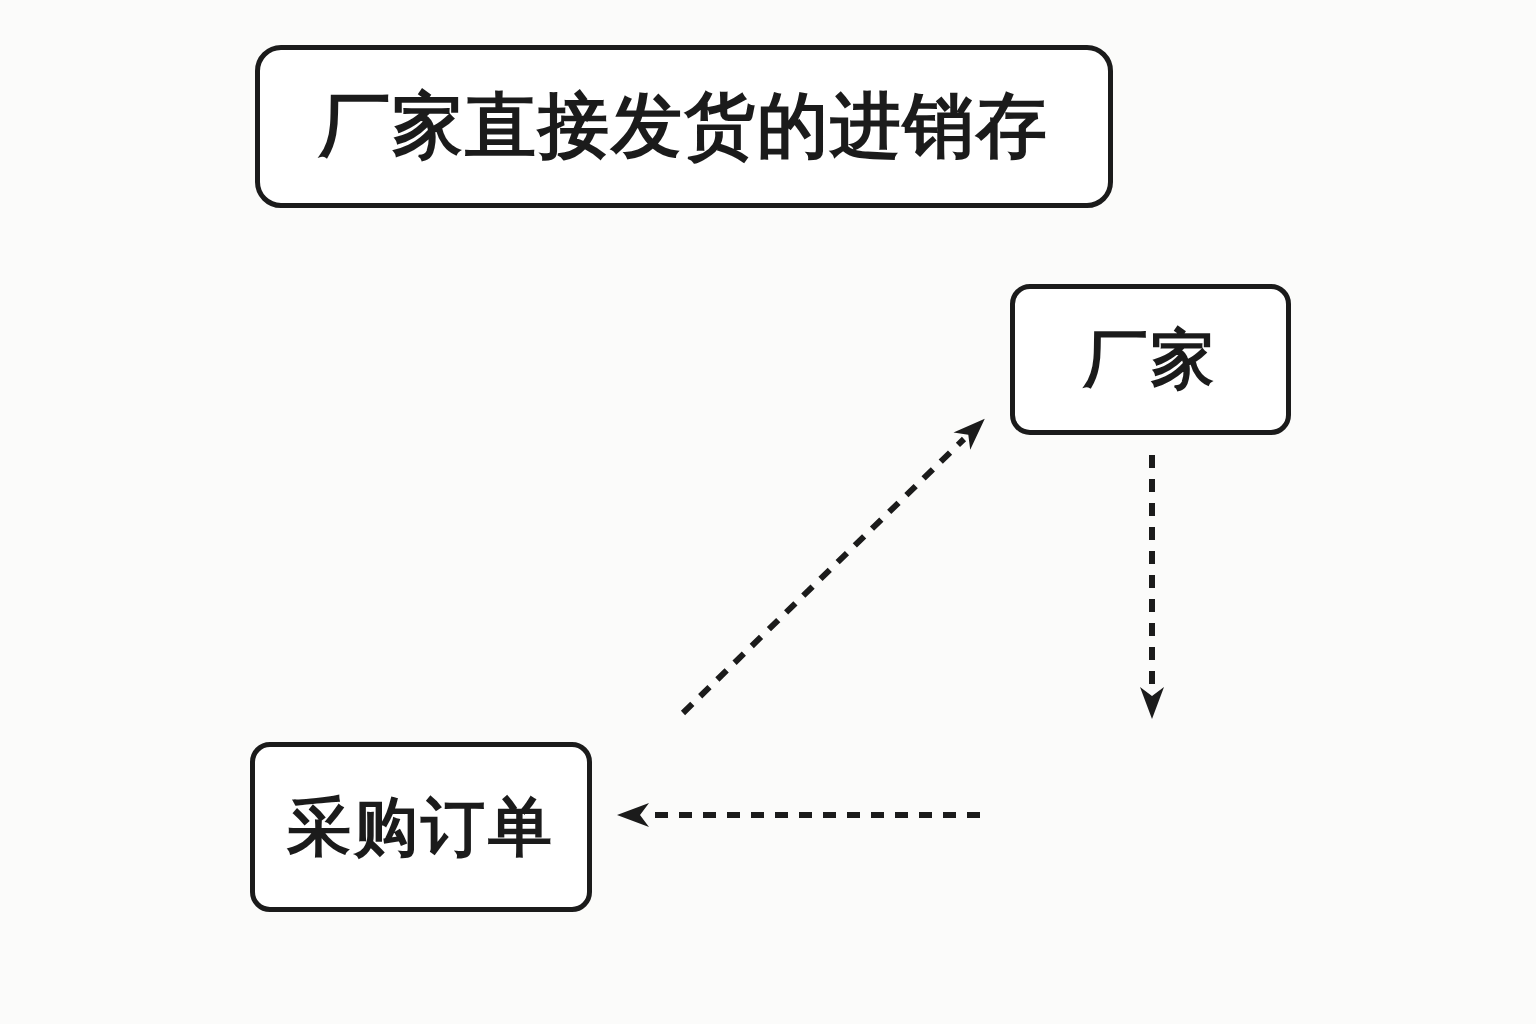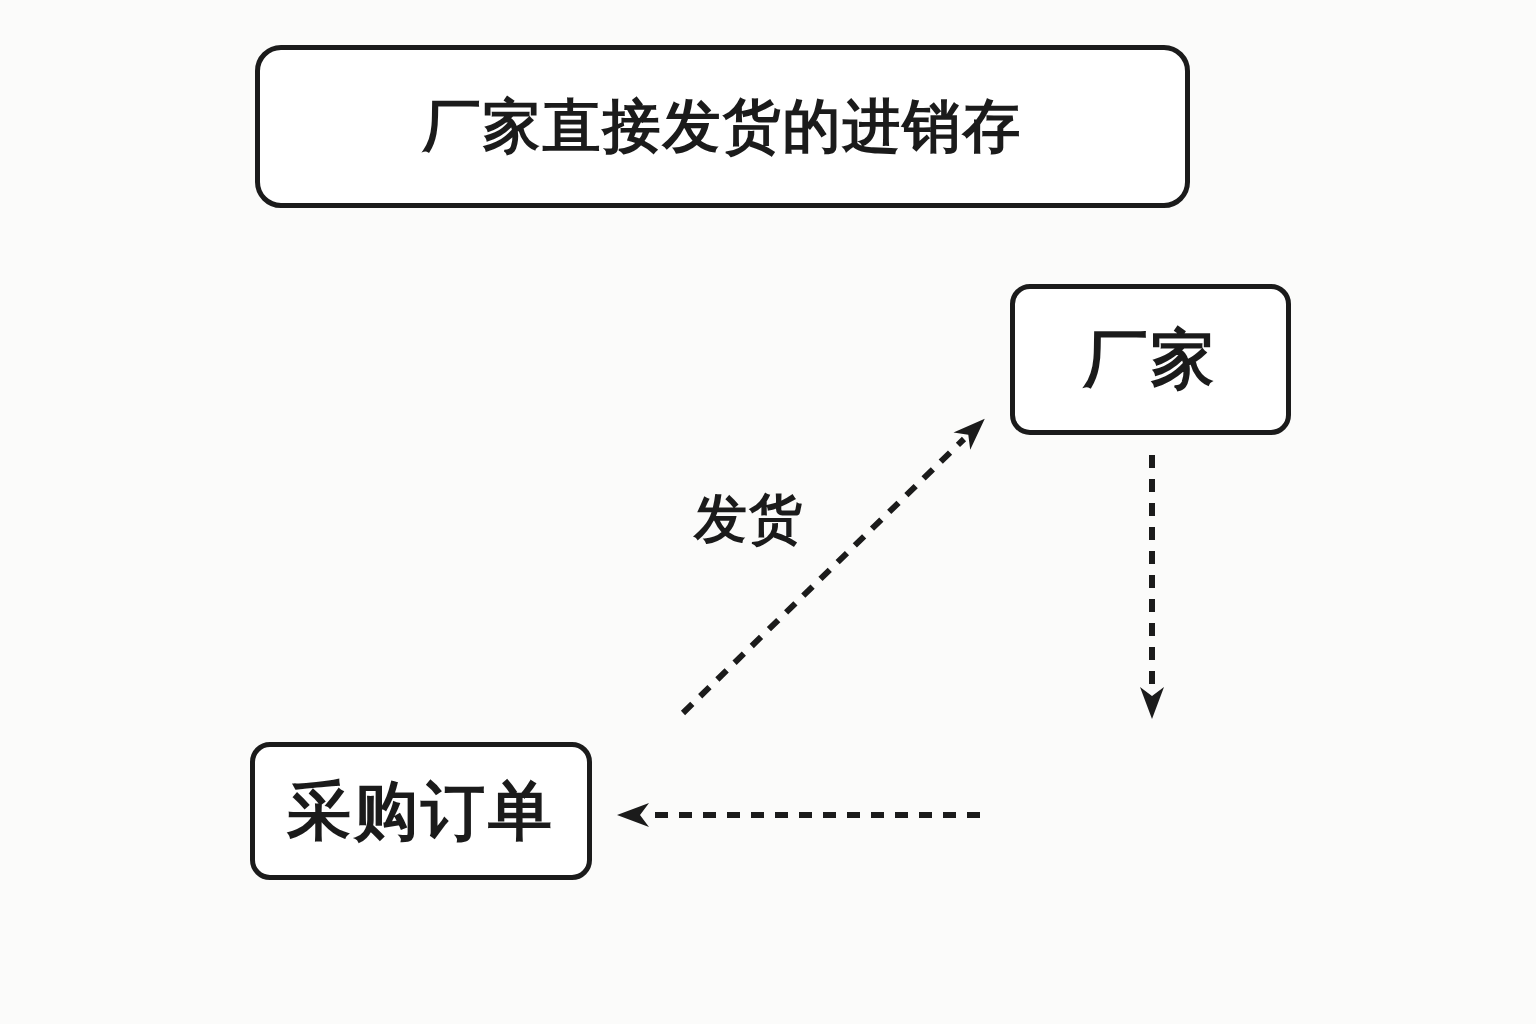--- a/index.html
+++ b/index.html
@@ -34,24 +34,24 @@
     border: 5px solid #1b1b1b;
     display: flex;
     align-items: center;
     justify-content: center;
     color: #1b1b1b;
     font-weight: 900;
   }
   .title-box {
     left: 255px;
     top: 45px;
-    width: 935px;
+    width: 858px;
     height: 163px;
     border-radius: 26px;
-    font-size: 58px;
+    font-size: 71px;
     letter-spacing: 2px;
   }
   .node {
     border-radius: 20px;
     font-size: 64px;
     letter-spacing: 3px;
   }
   .node-factory {
     left: 1010px;
     top: 284px;
@@ -61,21 +61,21 @@
   .node-customer {
     left: 1008px;
     top: 741px;
     width: 283px;
     height: 148px;
   }
   .node-purchase-order {
     left: 250px;
     top: 742px;
     width: 342px;
-    height: 138px;
+    height: 170px;
     font-family: Liberation Mono, monospace;
   }
   .edge-label {
     position: absolute;
     color: #1b1b1b;
     font-weight: 900;
     white-space: nowrap;
   }
   .label-ship {
     left: 694px;
@@ -112,16 +112,15 @@
 
   <div class="box node node-factory">
     <span>厂家</span>
   </div>
 
 
   <div class="box node node-purchase-order">
     <span>采购订单</span>
   </div>
 
-  <div class="edge-label label-ship">发货</div>
 
 
 </div>
 
 </body></html>

